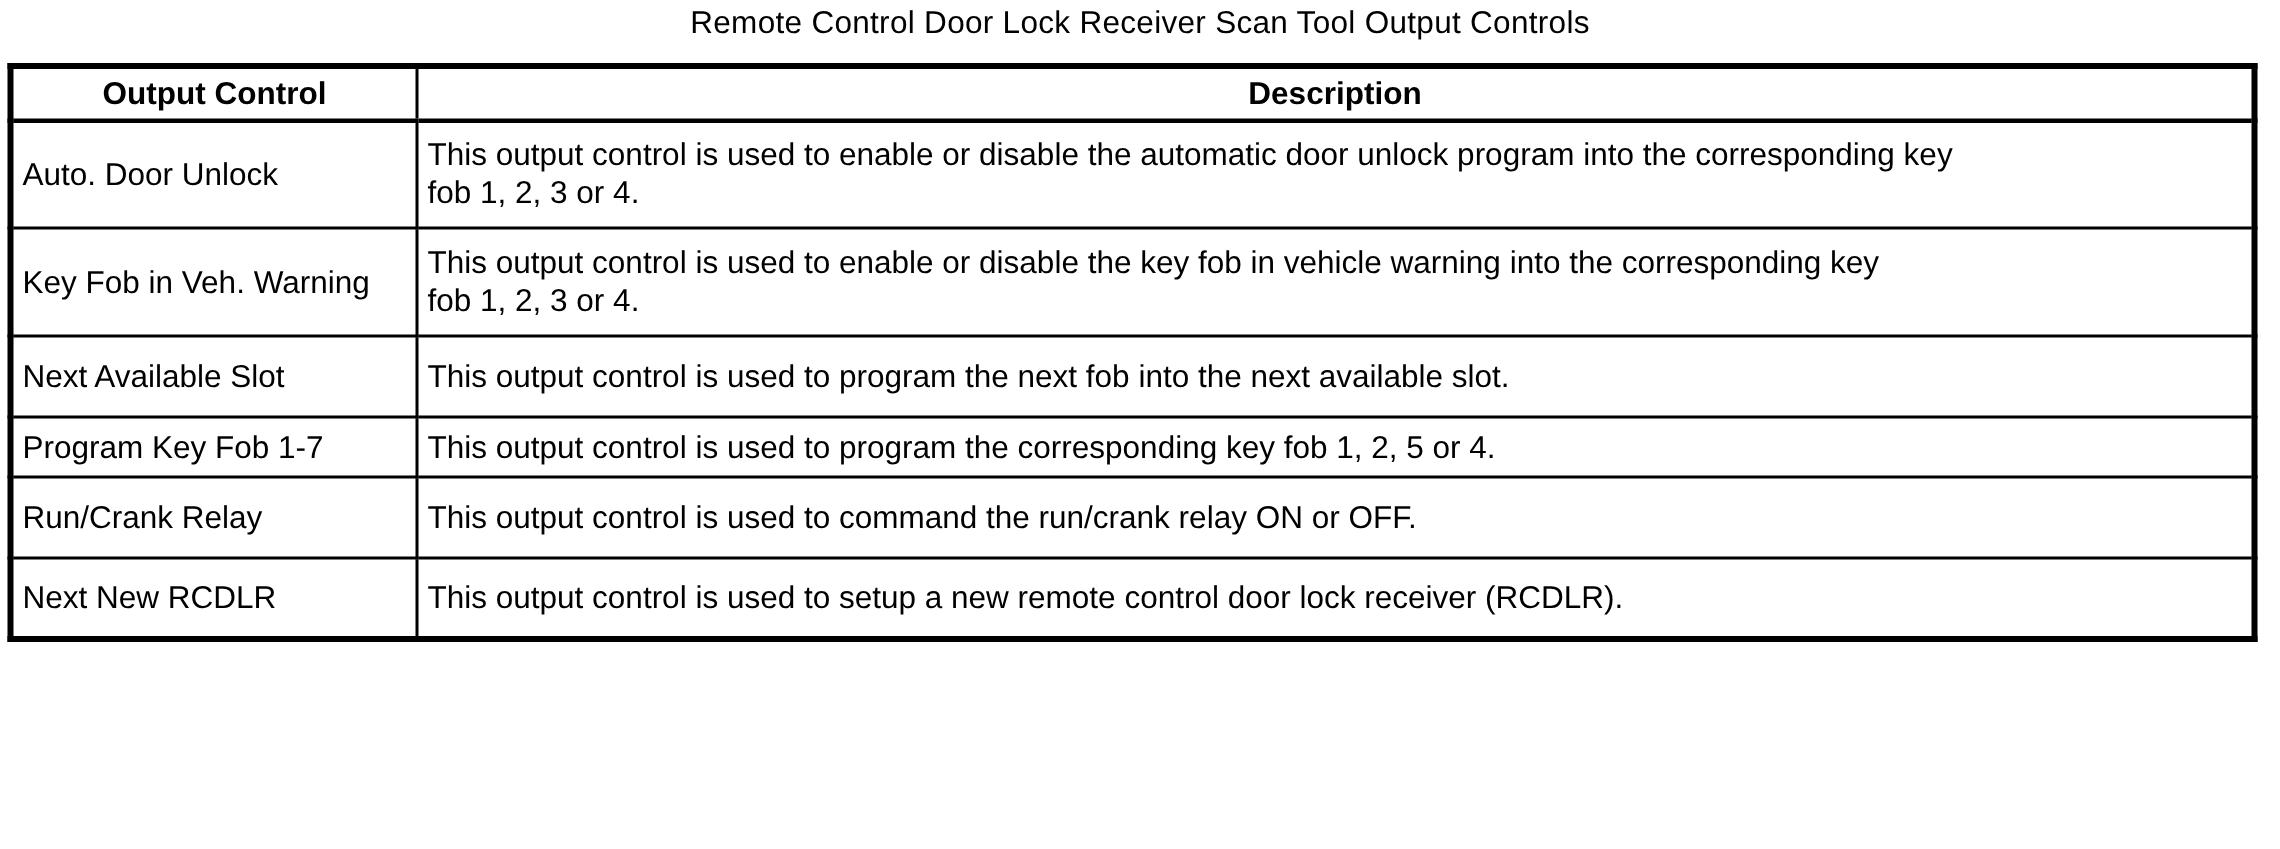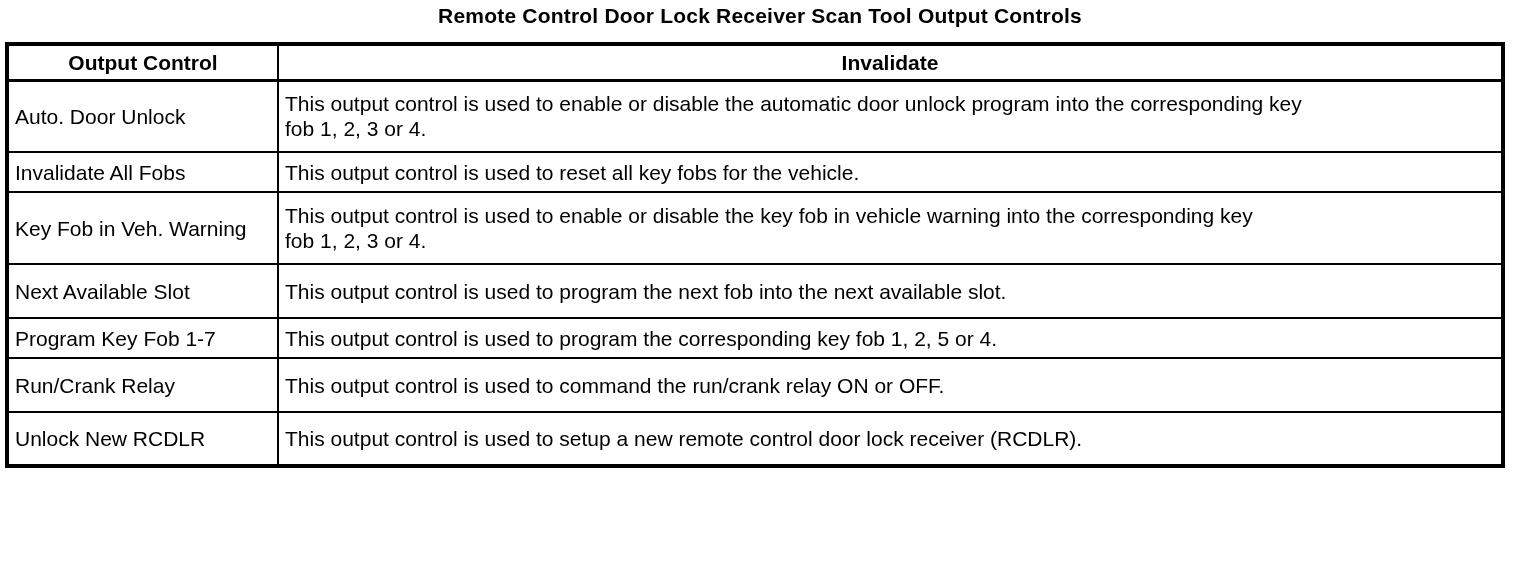--- a/index.html
+++ b/index.html
@@ -11,21 +11,21 @@
   }
   .page {
     width: 1520px;
     height: 566px;
     background: #ffffff;
     box-sizing: border-box;
     overflow: hidden;
   }
   .doc-title {
     text-align: center;
-    font-weight: bold;
+    font-weight: normal;
     font-size: 21px;
     padding-top: 4px;
     margin: 0 0 0 0;
     height: 38px;
     line-height: 24px;
     letter-spacing: 0.2px;
   }
   table.output-controls {
     border-collapse: collapse;
     table-layout: fixed;
@@ -73,50 +73,46 @@
   <h1 class="doc-title">Remote Control Door Lock Receiver Scan Tool Output Controls</h1>
 
   <table class="output-controls">
     <colgroup>
       <col class="c1">
       <col class="c2">
     </colgroup>
     <thead>
       <tr class="hdr">
         <th>Output Control</th>
-        <th>Invalidate</th>
+        <th>Description</th>
       </tr>
     </thead>
     <tbody>
       <tr class="h-tall">
         <td class="control-cell">Auto. Door Unlock</td>
         <td class="description-cell">This output control is used to enable or disable the automatic door unlock program into the corresponding key
 fob 1, 2, 3 or 4.</td>
-      </tr>
-      <tr class="h-mid">
-        <td class="control-cell">Invalidate All Fobs</td>
-        <td class="description-cell">This output control is used to reset all key fobs for the vehicle.</td>
       </tr>
       <tr class="h-tall">
         <td class="control-cell">Key Fob in Veh. Warning</td>
         <td class="description-cell">This output control is used to enable or disable the key fob in vehicle warning into the corresponding key
 fob 1, 2, 3 or 4.</td>
       </tr>
       <tr class="h-short">
         <td class="control-cell">Next Available Slot</td>
         <td class="description-cell">This output control is used to program the next fob into the next available slot.</td>
       </tr>
       <tr class="h-mid">
         <td class="control-cell">Program Key Fob 1-7</td>
         <td class="description-cell">This output control is used to program the corresponding key fob 1, 2, 5 or 4.</td>
       </tr>
       <tr class="h-short">
         <td class="control-cell">Run/Crank Relay</td>
         <td class="description-cell">This output control is used to command the run/crank relay ON or OFF.</td>
       </tr>
       <tr class="h-short">
-        <td class="control-cell">Unlock New RCDLR</td>
+        <td class="control-cell">Next New RCDLR</td>
         <td class="description-cell">This output control is used to setup a new remote control door lock receiver (RCDLR).</td>
       </tr>
     </tbody>
   </table>
 
 </div>
 
 </body></html>

